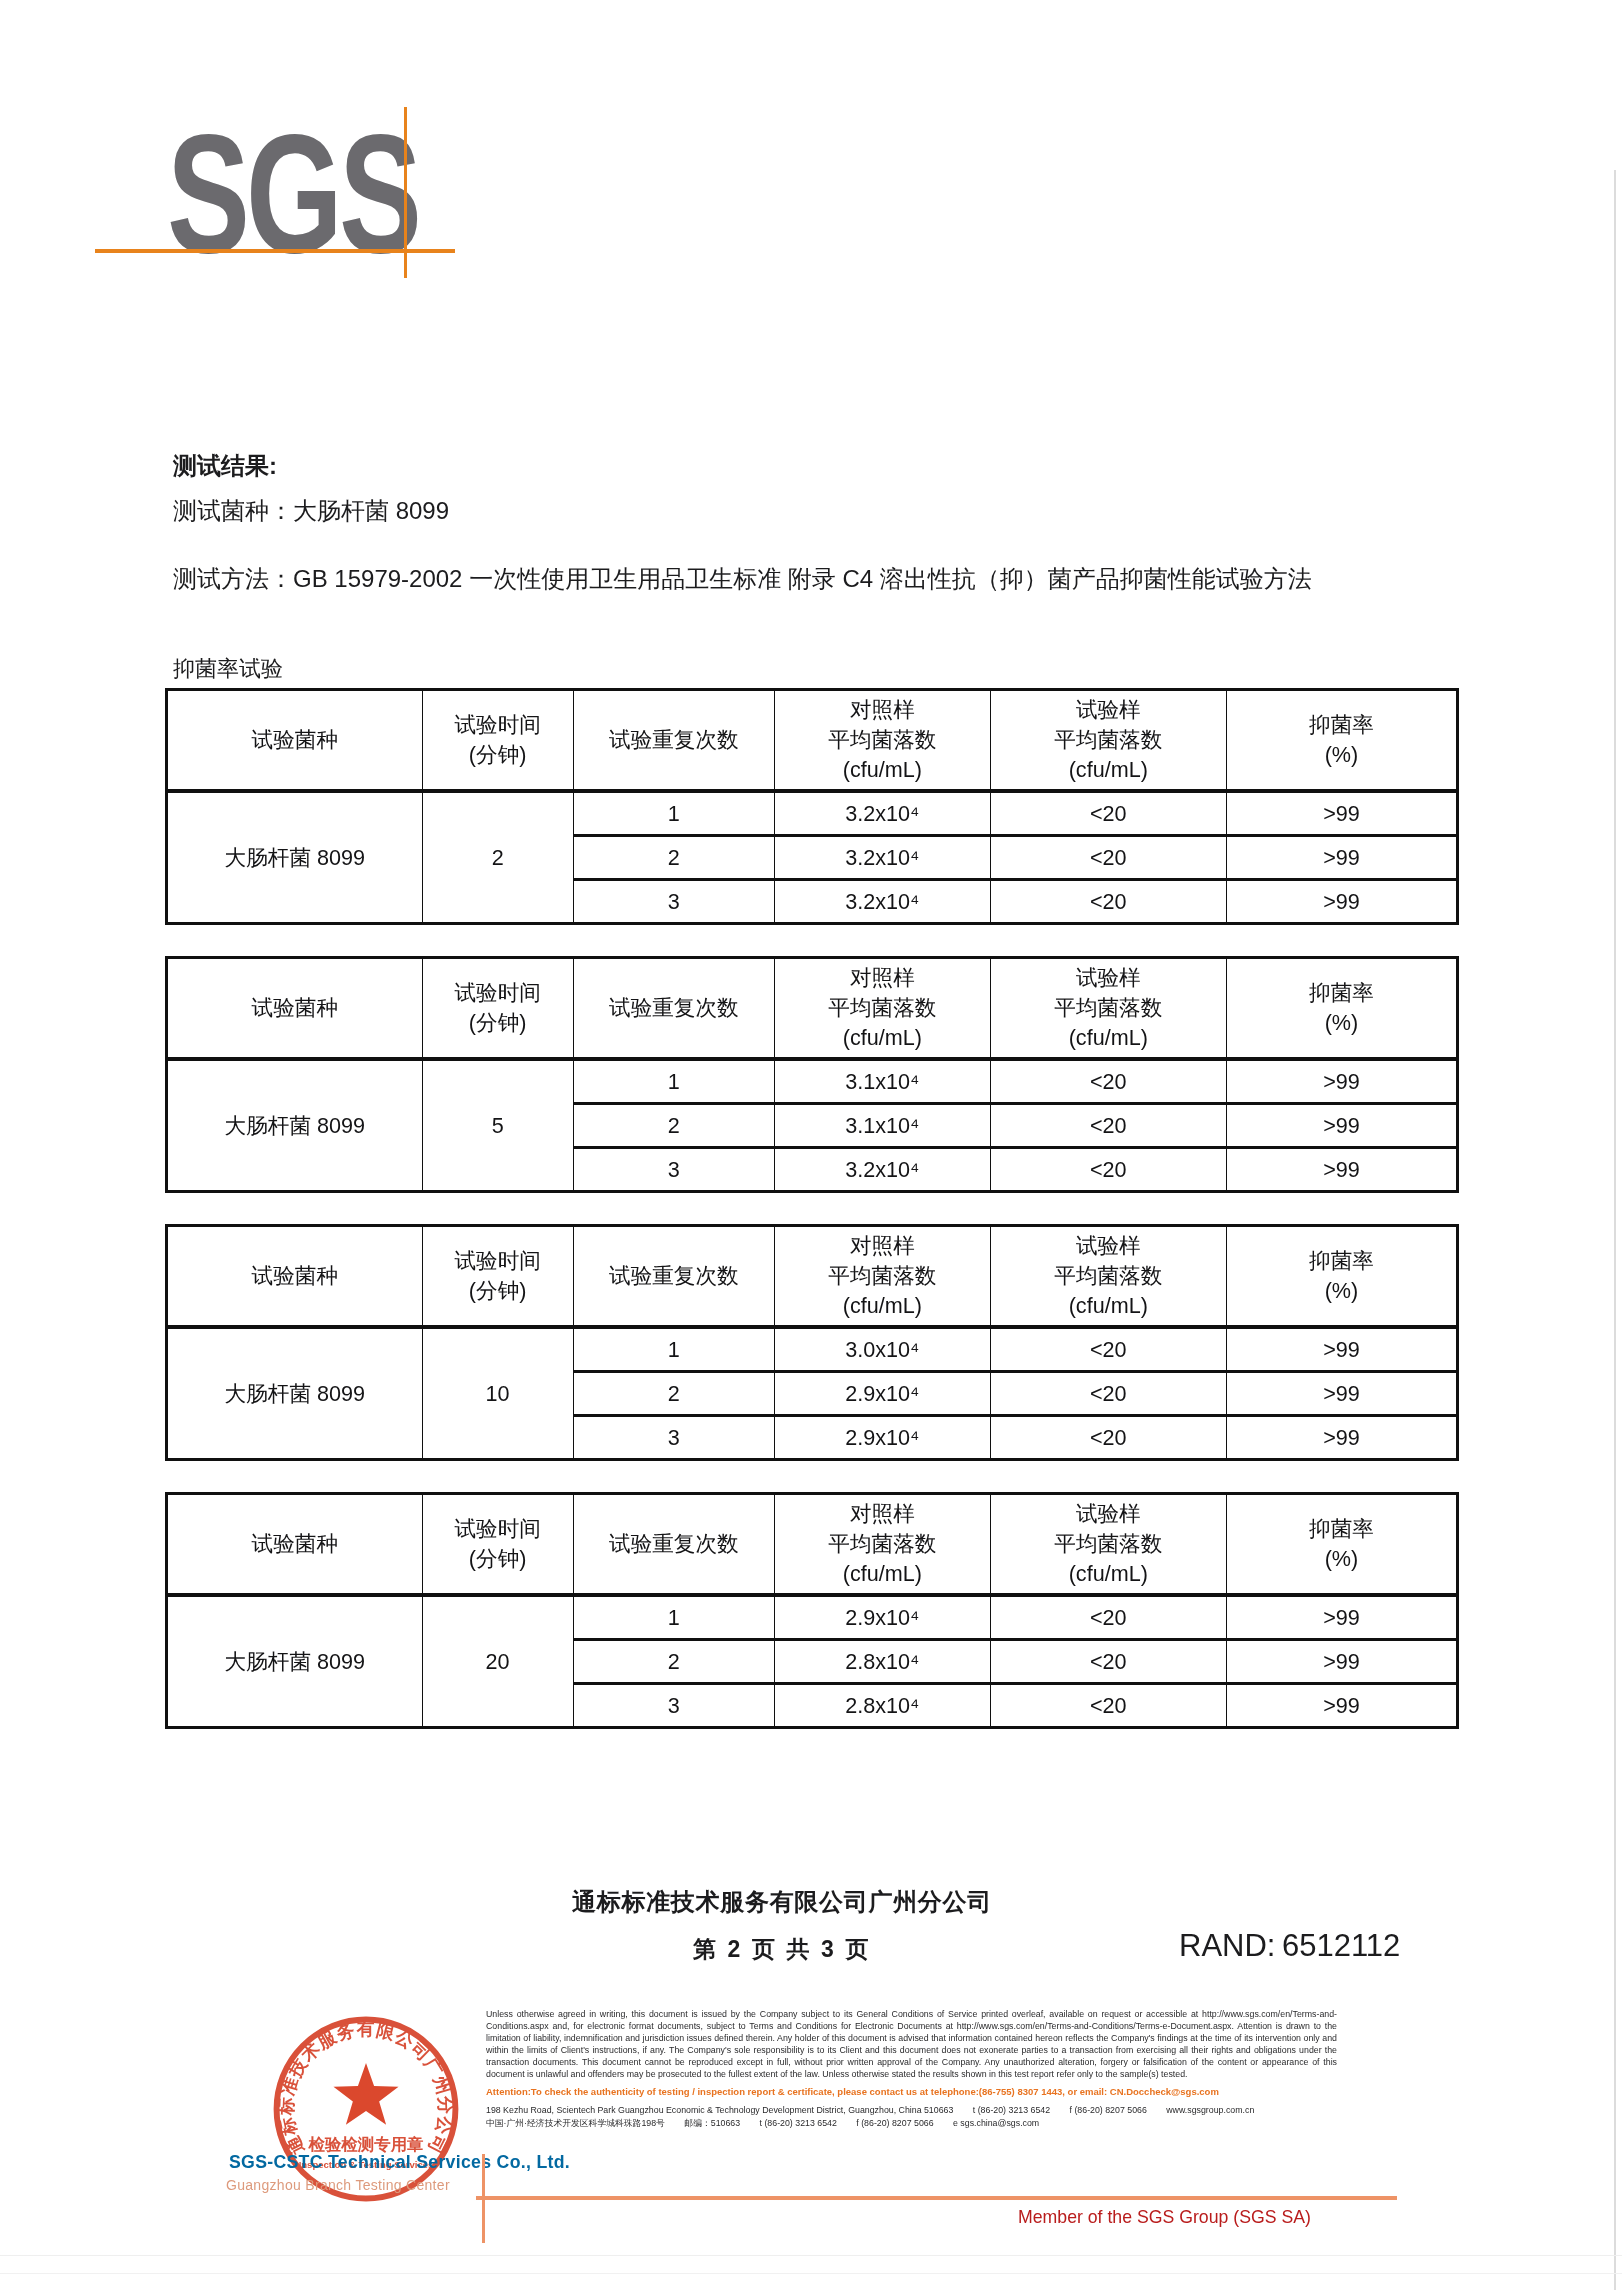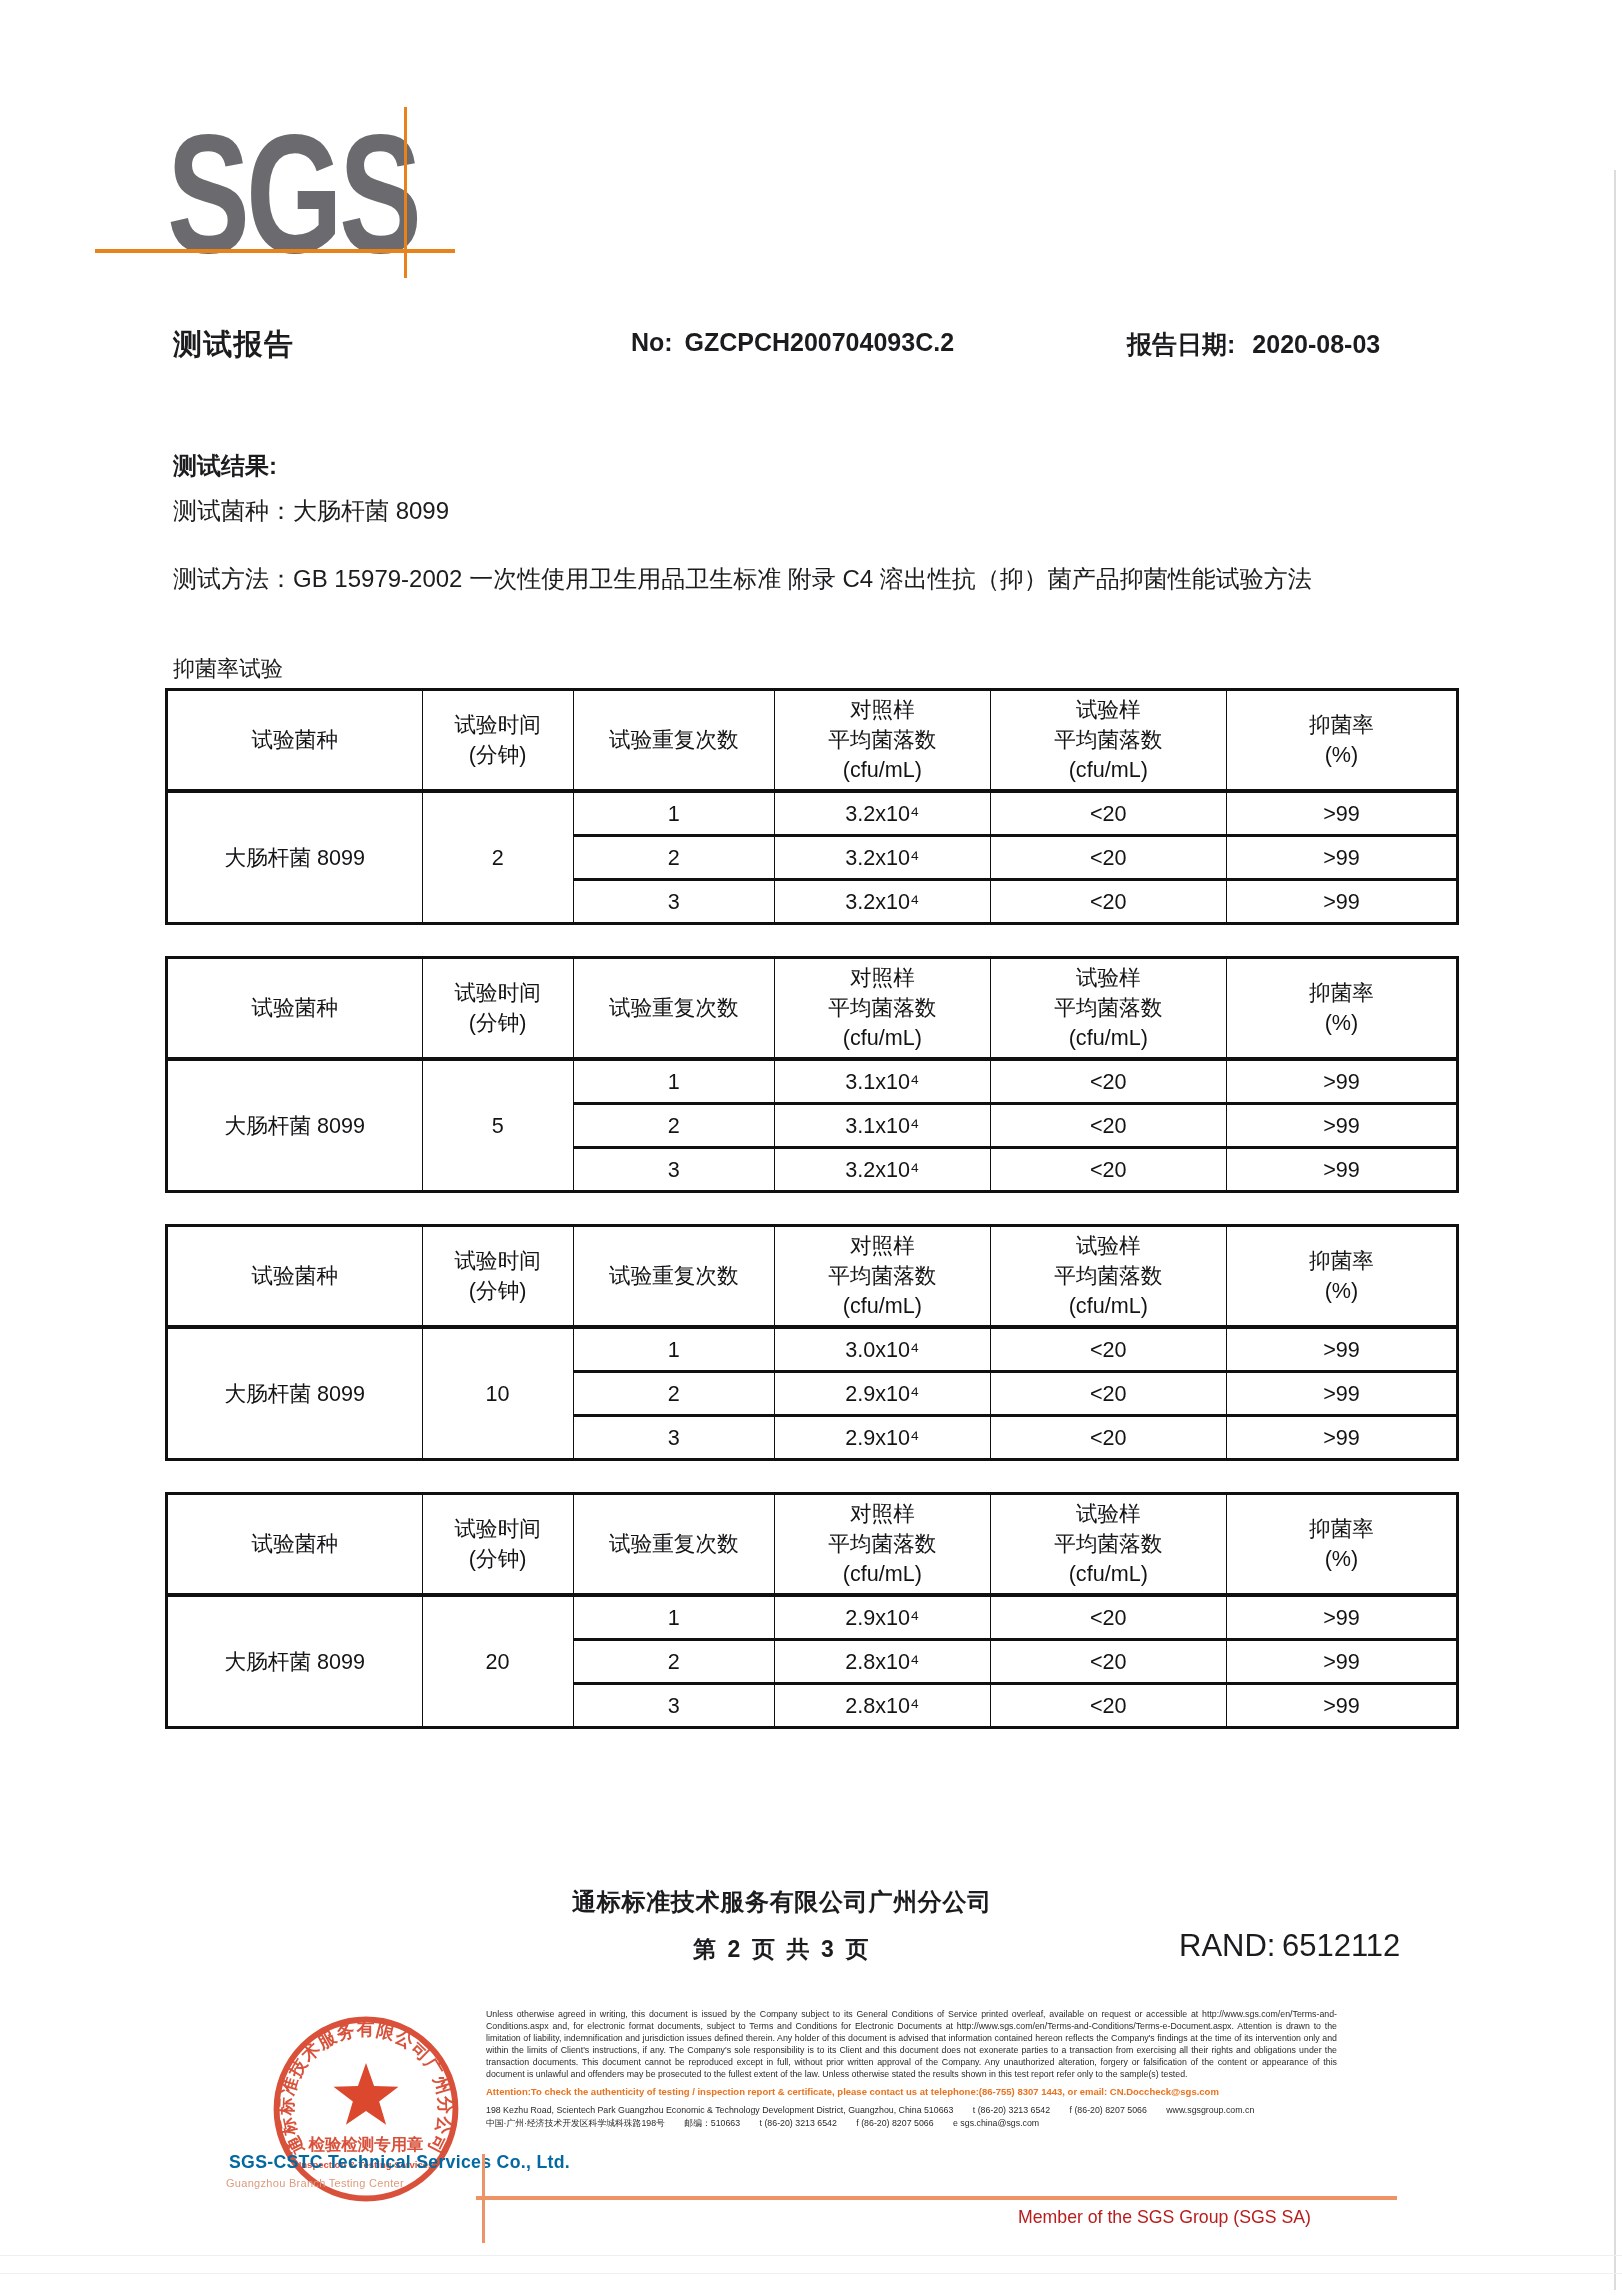--- a/index.html
+++ b/index.html
@@ -54,44 +54,35 @@
   .attention-note{margin-top:4.6px;font-size:9.5px;line-height:1.45;font-weight:bold;color:#e87320;}
   .addr{margin-top:5.9px;font-size:8.8px;color:#2a2a2c;white-space:nowrap;}
   .addr .seg{margin-right:17px;}
   .addr-row2{margin-top:3px;}
   .orange-hline-bot{position:absolute;left:476px;top:2196px;width:921px;height:3.9px;background:#ee9366;}
   .orange-vline-bot{position:absolute;left:482px;top:2154px;width:3.3px;height:89px;background:#ee9366;}
   .member-note{position:absolute;left:1018px;top:2207px;font-size:17.7px;color:#b91c1c;}
   
   .seal{position:absolute;left:270px;top:2013px;width:192px;height:192px;opacity:0.92;}
   .footer-co-en{position:absolute;left:229px;top:2152px;font-size:17.7px;font-weight:bold;color:#0369a1;letter-spacing:0.3px;}
-  .footer-branch-en{position:absolute;left:226px;top:2177px;font-size:11px;color:#dd9a7c;letter-spacing:0.3px;}
+  .footer-branch-en{position:absolute;left:226px;top:2177px;font-size:14px;color:#dd9a7c;letter-spacing:0.3px;}
   
   .scan-vline{position:absolute;left:1614px;top:170px;width:2px;height:2120px;background:#dcdcdc;}
   .scan-h1{position:absolute;left:0;top:2255px;width:1623px;height:1.3px;background:#efefef;}
   .scan-h2{position:absolute;left:0;top:2273px;width:1623px;height:1.3px;background:#f1f1f1;}
 </style>
 </head>
 <body>
 
 <div class="page">
 
   <div class="logo-letters">SGS</div>
   <div class="logo-vline"></div>
   <div class="logo-hline"></div>
 
-  <div class="rpt-header">
-    <span class="rpt-title">测试报告</span>
-    <span class="rpt-no">
-      <span>No:</span><span class="val">GZCPCH200704093C.2</span>
-    </span>
-    <span class="rpt-date">
-      <span>报告日期:</span><span class="val">2020-08-03</span>
-    </span>
-  </div>
 
   <div class="res-heading">测试结果:</div>
   <div class="res-strain">测试菌种：大肠杆菌 8099</div>
   <div class="res-method">测试方法：GB 15979-2002 一次性使用卫生用品卫生标准 附录 C4 溶出性抗（抑）菌产品抑菌性能试验方法</div>
   <div class="res-seclabel">抑菌率试验</div>
 
   <div class="tables-wrap">
 
     <table class="rpt">
       <colgroup>

